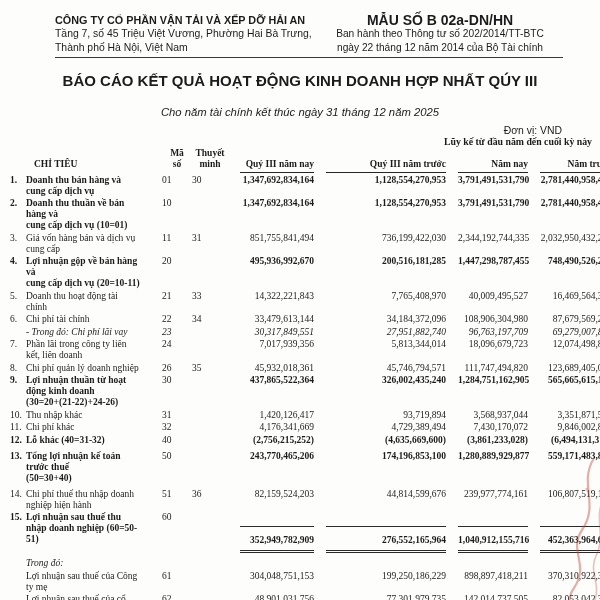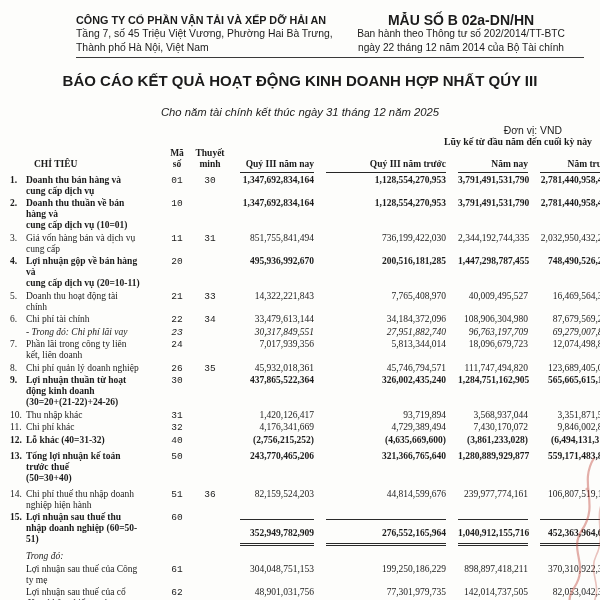--- a/index.html
+++ b/index.html
@@ -2,21 +2,21 @@
 <html><head>
 <meta charset="utf-8">
 <style>
   html,body{margin:0;padding:0;background:#e8e8e6;}
   .doc{
     position:relative; width:600px; height:600px; margin:0 auto;
     background:#fdfdfb; overflow:hidden;
     font-family:"Liberation Serif", serif; color:#1b1b1b;
   }
   
-  .lh{display:flex; justify-content:flex-end; align-items:flex-start;
+  .lh{display:flex; justify-content:center; align-items:flex-start;
       font-family:"Liberation Sans", sans-serif; padding:13px 16px 0 34px;}
   .lh-left{width:262px; font-size:10.4px; line-height:14px;
       border-bottom:1.5px solid #3a3a3a; padding-bottom:2px;}
   .lh-left .co{font-weight:bold; font-size:10.8px;}
   .lh-right{width:246px; text-align:center; font-size:10.2px; line-height:14px;
       border-bottom:1.5px solid #3a3a3a; padding-bottom:2px;}
   .lh-right .form-code{font-weight:bold; font-size:14px;}
   
   .title{margin-top:14px; text-align:center; font-family:"Liberation Sans",sans-serif;
       font-weight:bold; font-size:15px;}
@@ -32,28 +32,28 @@
   col.w-note{width:36px;} col.w-q3t{width:86px;} col.w-q3p{width:132px;}
   col.w-ytdt{width:82px;} col.w-ytdp{width:84px;}
   th{font-weight:bold; vertical-align:bottom; padding:0;}
   th.h-label{text-align:left; padding-left:34px; padding-bottom:3px;}
   th.h-mid{text-align:center; white-space:pre-line; padding-bottom:3px;}
   th.h-num .hl{display:block; text-align:right; white-space:nowrap;
       border-bottom:1px solid #262626; padding-bottom:2px; margin-left:12px;}
   td{vertical-align:top; padding:1.5px 0 0 0;}
   .c-no{padding-left:10px;}
   .c-label{white-space:pre-line; padding-right:3px;}
-  .c-code,.c-note{text-align:center;font-family:Liberation Mono, monospace;}
+  .c-code,.c-note{}
   .num{text-align:right;}
   .nv{display:block; margin-left:12px; white-space:nowrap;}
   tr.bold .c-no, tr.bold .c-label, tr.bold .nv{font-weight:bold;}
   tr.italic td, tr.italic .nv{font-style:italic;}
   tr.gap td{padding-top:5px;}
   tr.rules .nv{border-top:1px solid #2a2a2a; border-bottom:3px double #2a2a2a;
-      padding:8px 0 4px 0; margin-top:7px;}
+      padding:8px 0 4px 0; margin-top:14px;}
   
   .stamp{position:absolute; right:-8px; bottom:-6px; opacity:.55; pointer-events:none;}
 </style>
 </head>
 <body>
 
 <div class="doc">
 
   <div class="lh">
     <div class="lh-left">
@@ -354,21 +354,21 @@
       <td class="c-no">13.</td>
       <td class="c-label">Tổng lợi nhuận kế toán
 trước thuế
 (50=30+40)</td>
       <td class="c-code">50</td>
       <td class="c-note"></td>
       <td class="num c-q3t">
             <span class="nv">243,770,465,206</span>
           </td>
       <td class="num c-q3p">
-            <span class="nv">321,366,765,640</span>
+            <span class="nv">174,196,853,100</span>
           </td>
       <td class="num c-ytdt">
             <span class="nv">1,280,889,929,877</span>
           </td>
       <td class="num c-ytdp">
             <span class="nv">559,171,483,852</span>
           </td>
     </tr>
         <tr class="trow gap">
       <td class="c-no">14.</td>

